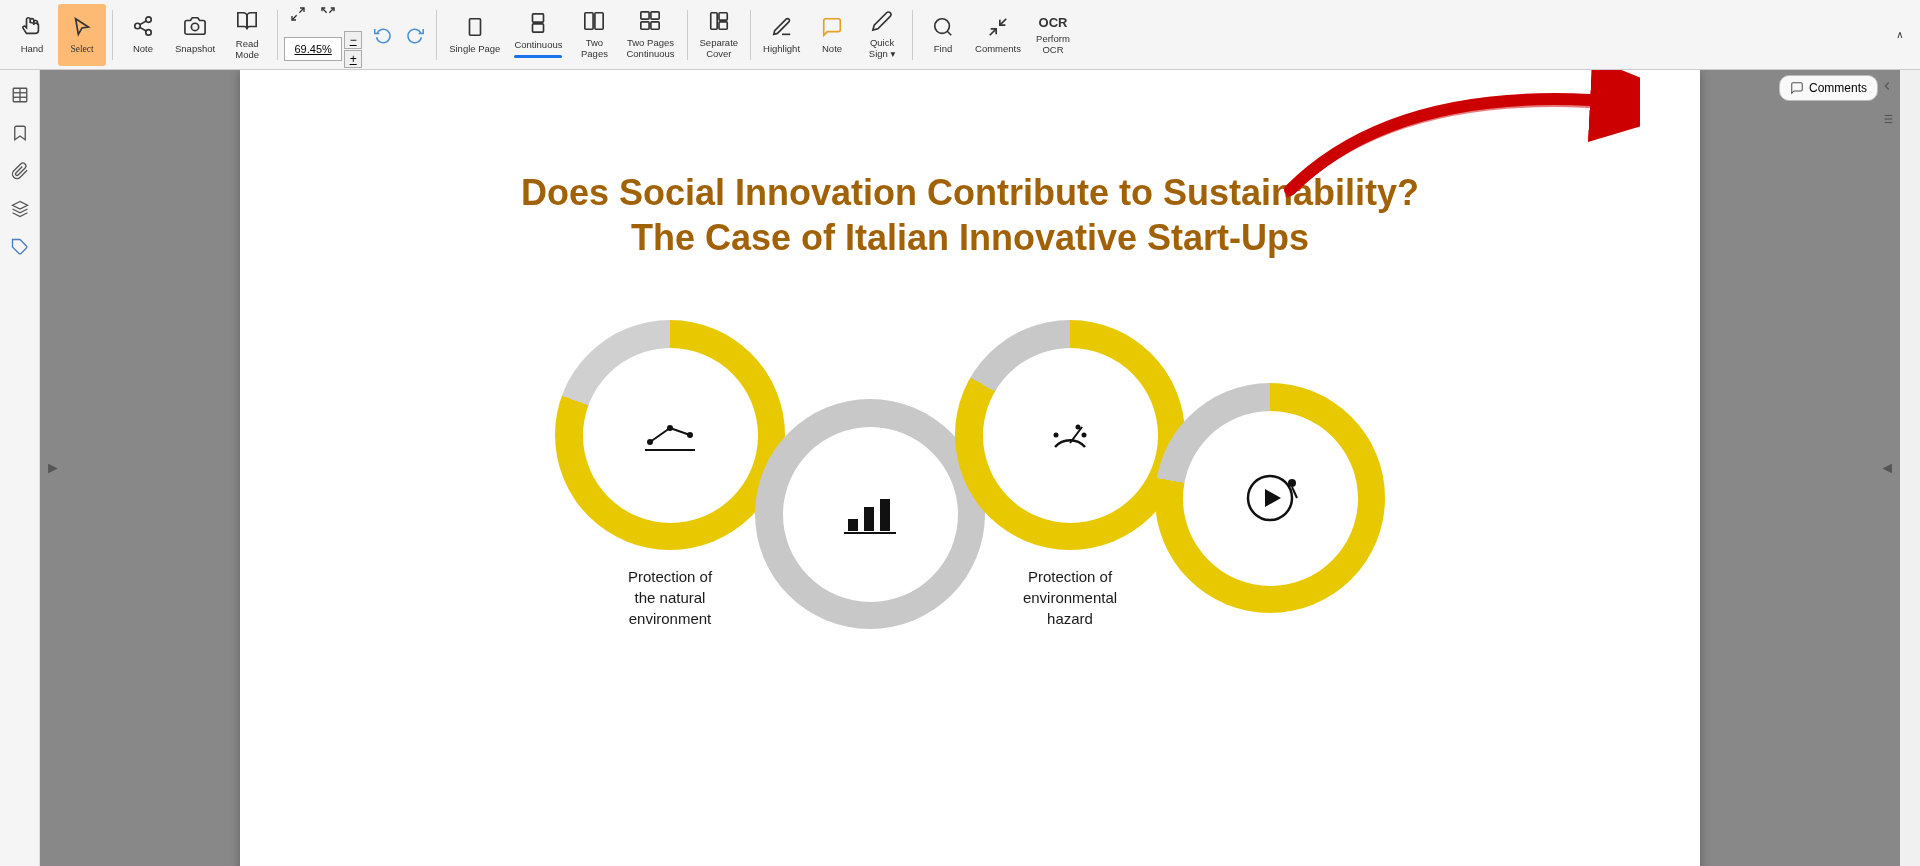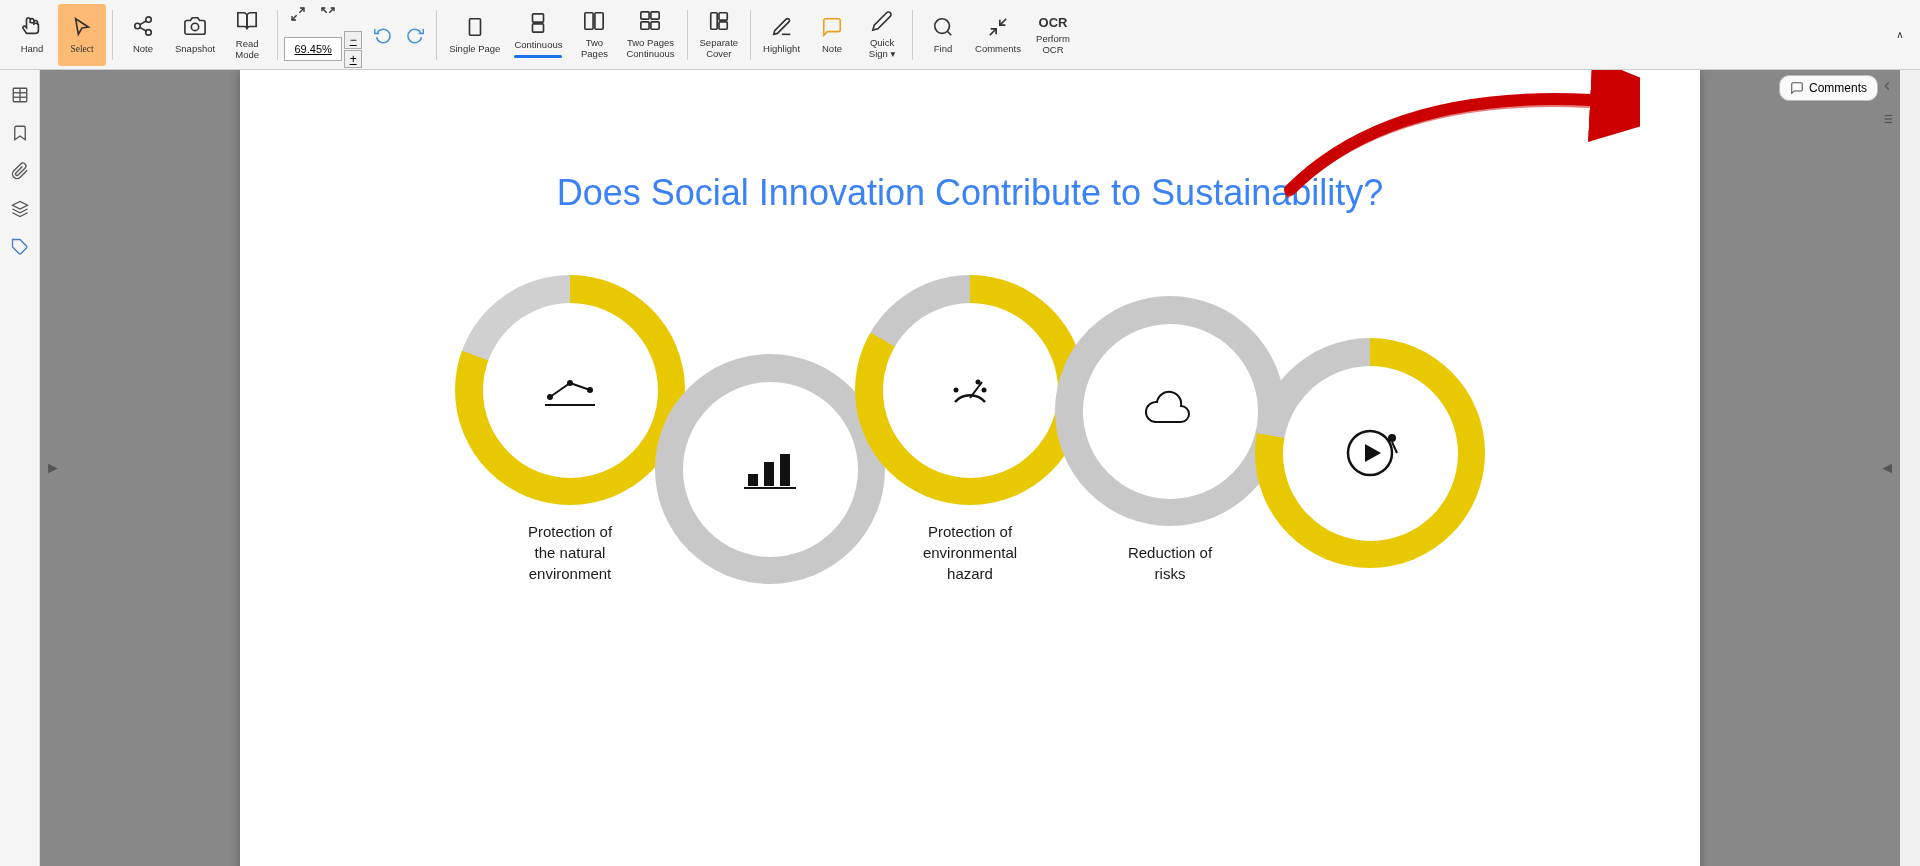--- a/index.html
+++ b/index.html
@@ -126,22 +126,22 @@
       color: #555;
       z-index: 10;
     }
     #nav-left { left: 5px; }
     #nav-right { right: 5px; }
 
     
     .doc-title {
       text-align: center;
       font-size: 36px;
-      font-weight: 400;
-      color: #3b82f6;
+      font-weight: 700;
+      color: #a16207;
       line-height: 1.25;
       margin-top: 60px;
       margin-bottom: 60px;
     }
 
     
     .circles-row {
       display: flex;
       align-items: flex-end;
       justify-content: center;
@@ -511,20 +511,21 @@
         </marker>
       </defs>
 
       <path d="M 50 120 Q 150 20 350 30" stroke="#cc0000" stroke-width="12" fill="none" marker-end="url(#arrowhead)" stroke-linecap="round"></path>
 
       <path d="M 48 125 Q 148 25 348 35" stroke="#cc0000" stroke-width="6" fill="none" stroke-linecap="round" opacity="0.5"></path>
     </svg>
 
     <h1 class="doc-title">
       <span>Does Social Innovation Contribute to Sustainability?</span><br>
+      <span>The Case of Italian Innovative Start-Ups</span>
     </h1>
 
     <div class="circles-row">
 
       <div class="circle-item">
         <div class="circle-ring" style="background: conic-gradient(#e8c800 0deg 290deg, #d0d0d0 290deg 360deg);">
           <div class="circle-inner">
             <svg width="60" height="50" viewBox="0 0 60 50" fill="none" stroke="#111" stroke-width="2">
 
               <circle cx="10" cy="32" r="3" fill="#111" stroke="none"></circle>
@@ -562,31 +563,20 @@
               <circle cx="38" cy="22" r="2.5" fill="#111" stroke="none"></circle>
               <circle cx="44" cy="30" r="2.5" fill="#111" stroke="none"></circle>
               <circle cx="16" cy="30" r="2.5" fill="#111" stroke="none"></circle>
               <line x1="30" y1="38" x2="42" y2="22" stroke="#111" stroke-width="2"></line>
             </svg>
           </div>
         </div>
         <div class="circle-label">Protection of<br>environmental<br>hazard</div>
       </div>
 
-      <div class="circle-item">
-        <div class="circle-ring" style="background: conic-gradient(#c8c8c8 0deg 360deg);">
-          <div class="circle-inner">
-            <svg width="70" height="55" viewBox="0 0 70 55" fill="none" stroke="#111" stroke-width="2">
-
-              <path d="M20 38 a10 10 0 0 1 2-20 a12 12 0 0 1 24 4 a8 8 0 0 1 0 16z"></path>
-            </svg>
-          </div>
-        </div>
-        <div class="circle-label">Reduction of<br>risks</div>
-      </div>
 
       <div class="circle-item">
         <div class="circle-ring" style="background: conic-gradient(#e8c800 0deg 280deg, #c8c8c8 280deg 360deg);">
           <div class="circle-inner">
             <svg width="70" height="70" viewBox="0 0 70 70" fill="none" stroke="#111" stroke-width="2.5">
 
               <circle cx="35" cy="35" r="22" fill="none" stroke="#111" stroke-width="2.5"></circle>
               <polygon points="30,26 30,44 46,35" fill="#111" stroke="none"></polygon>
 
               <circle cx="57" cy="20" r="4" fill="#111" stroke="none"></circle>

